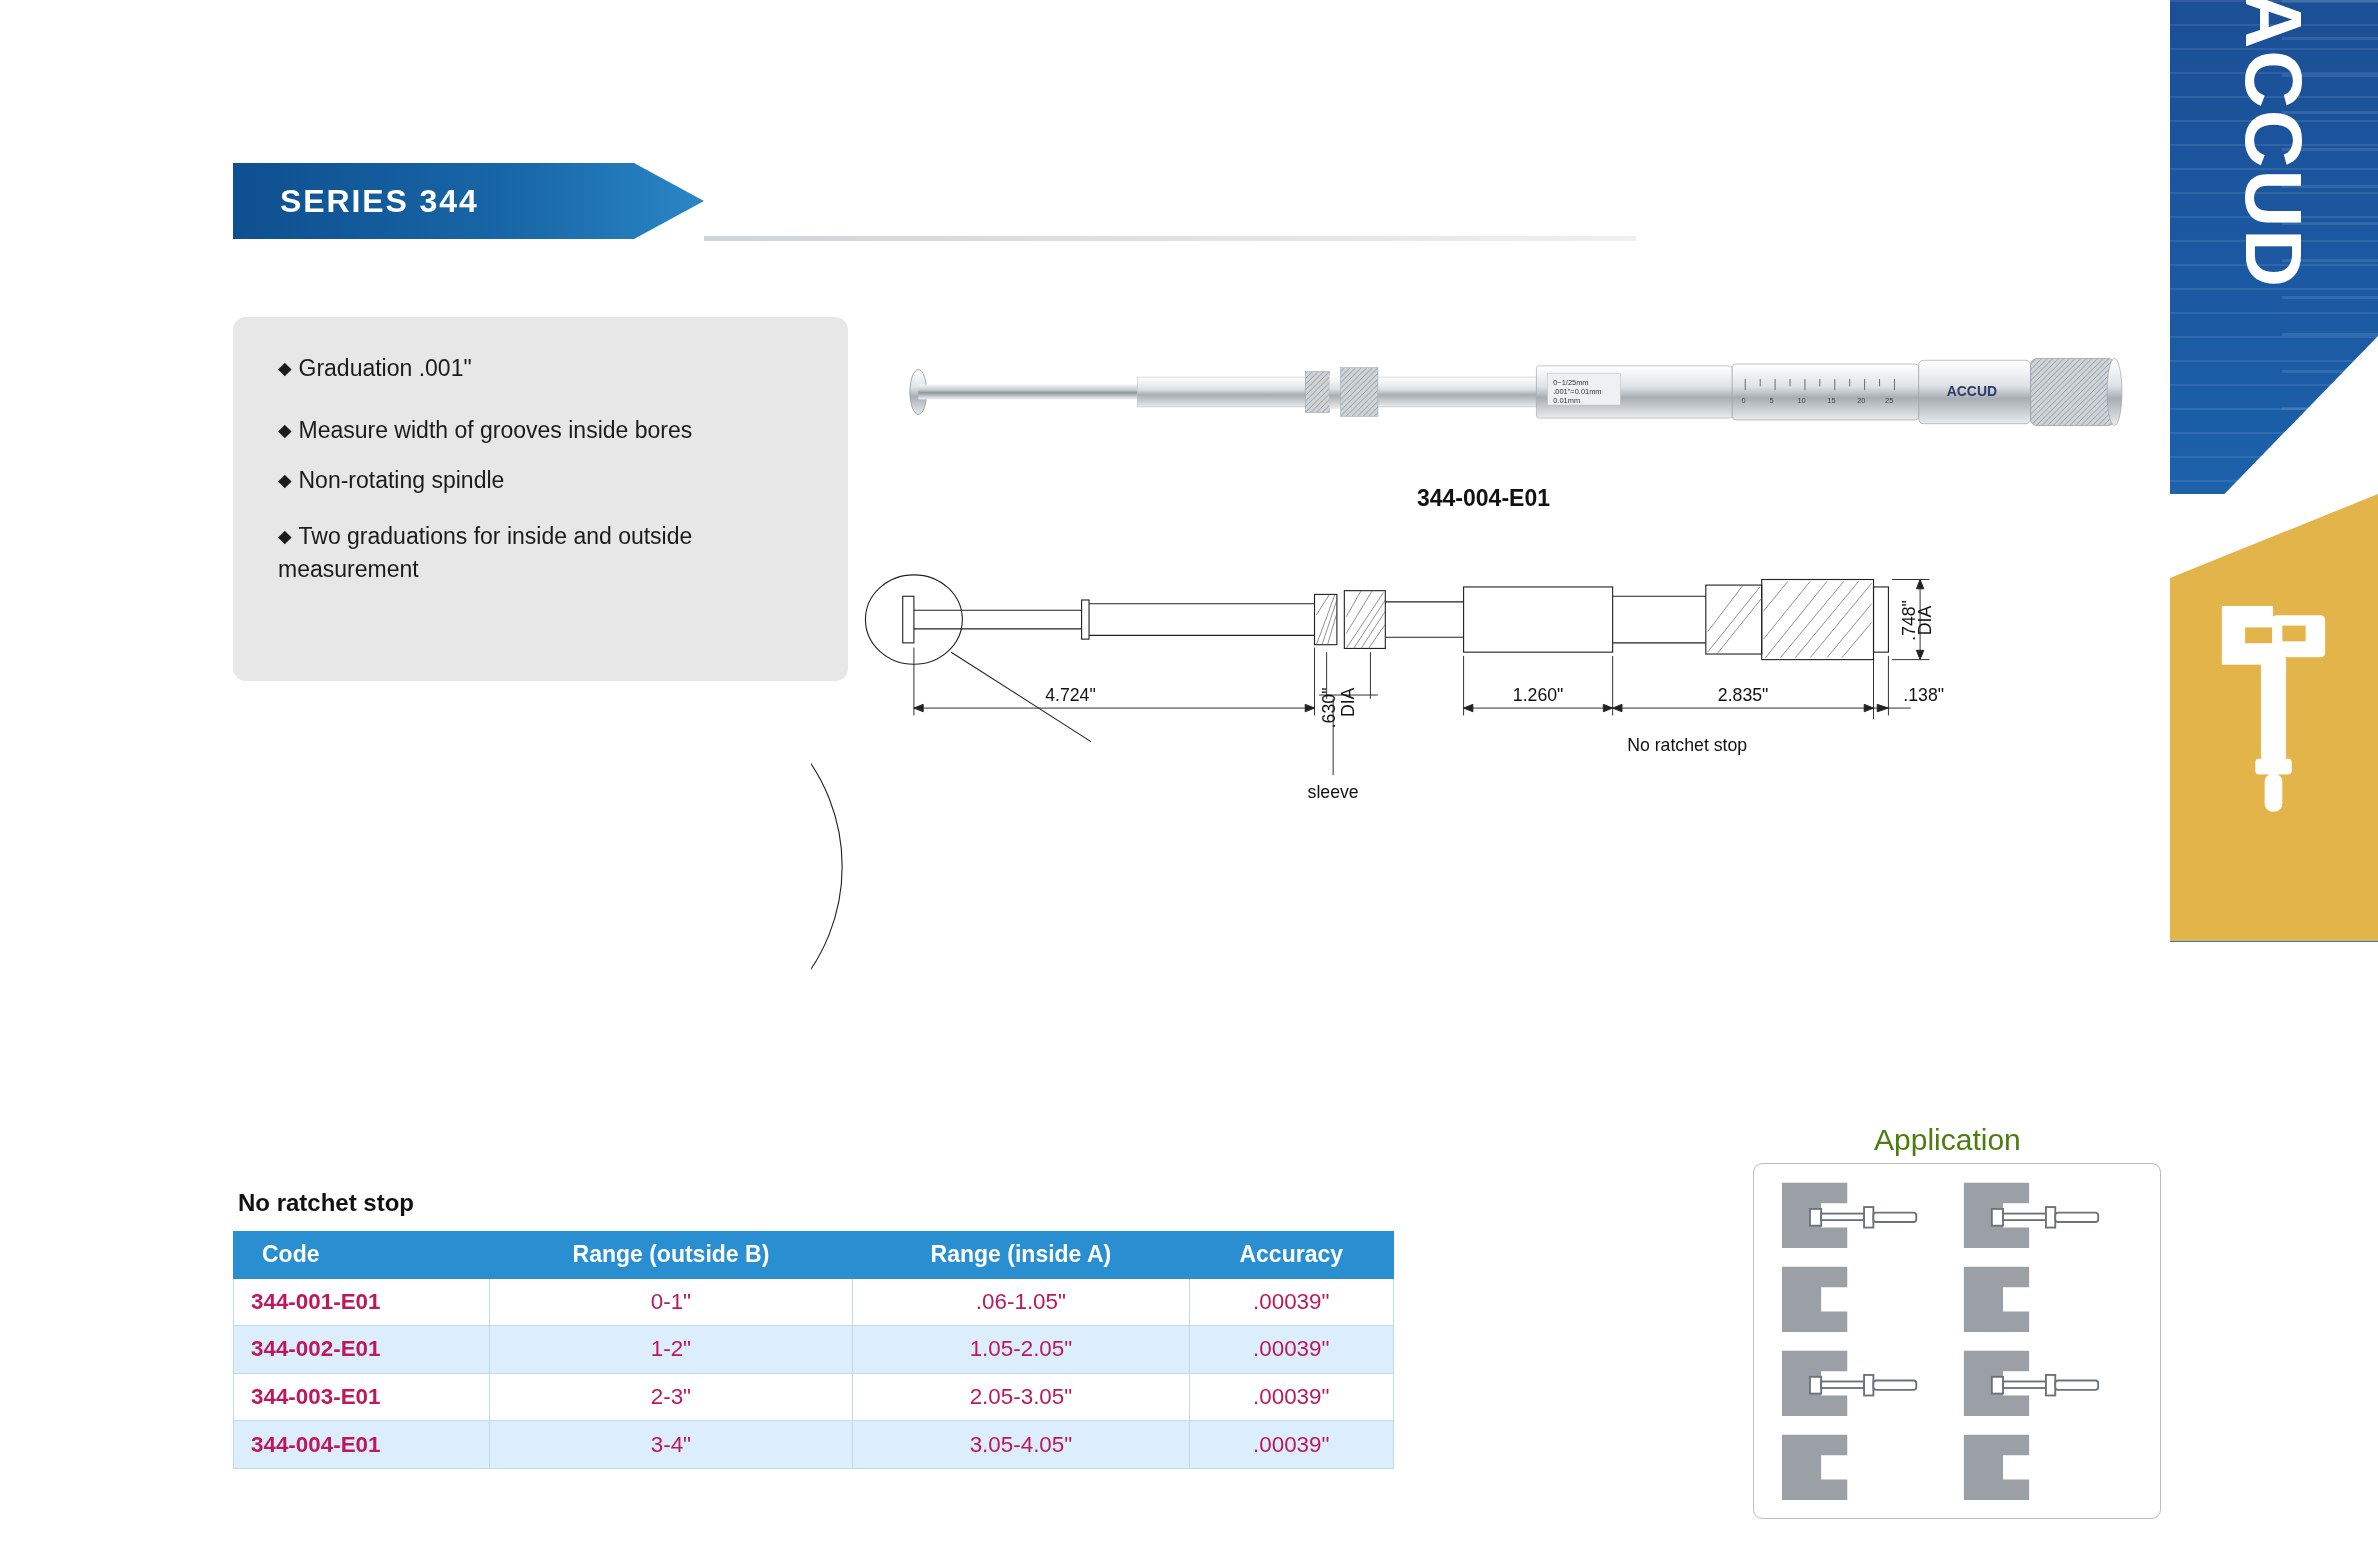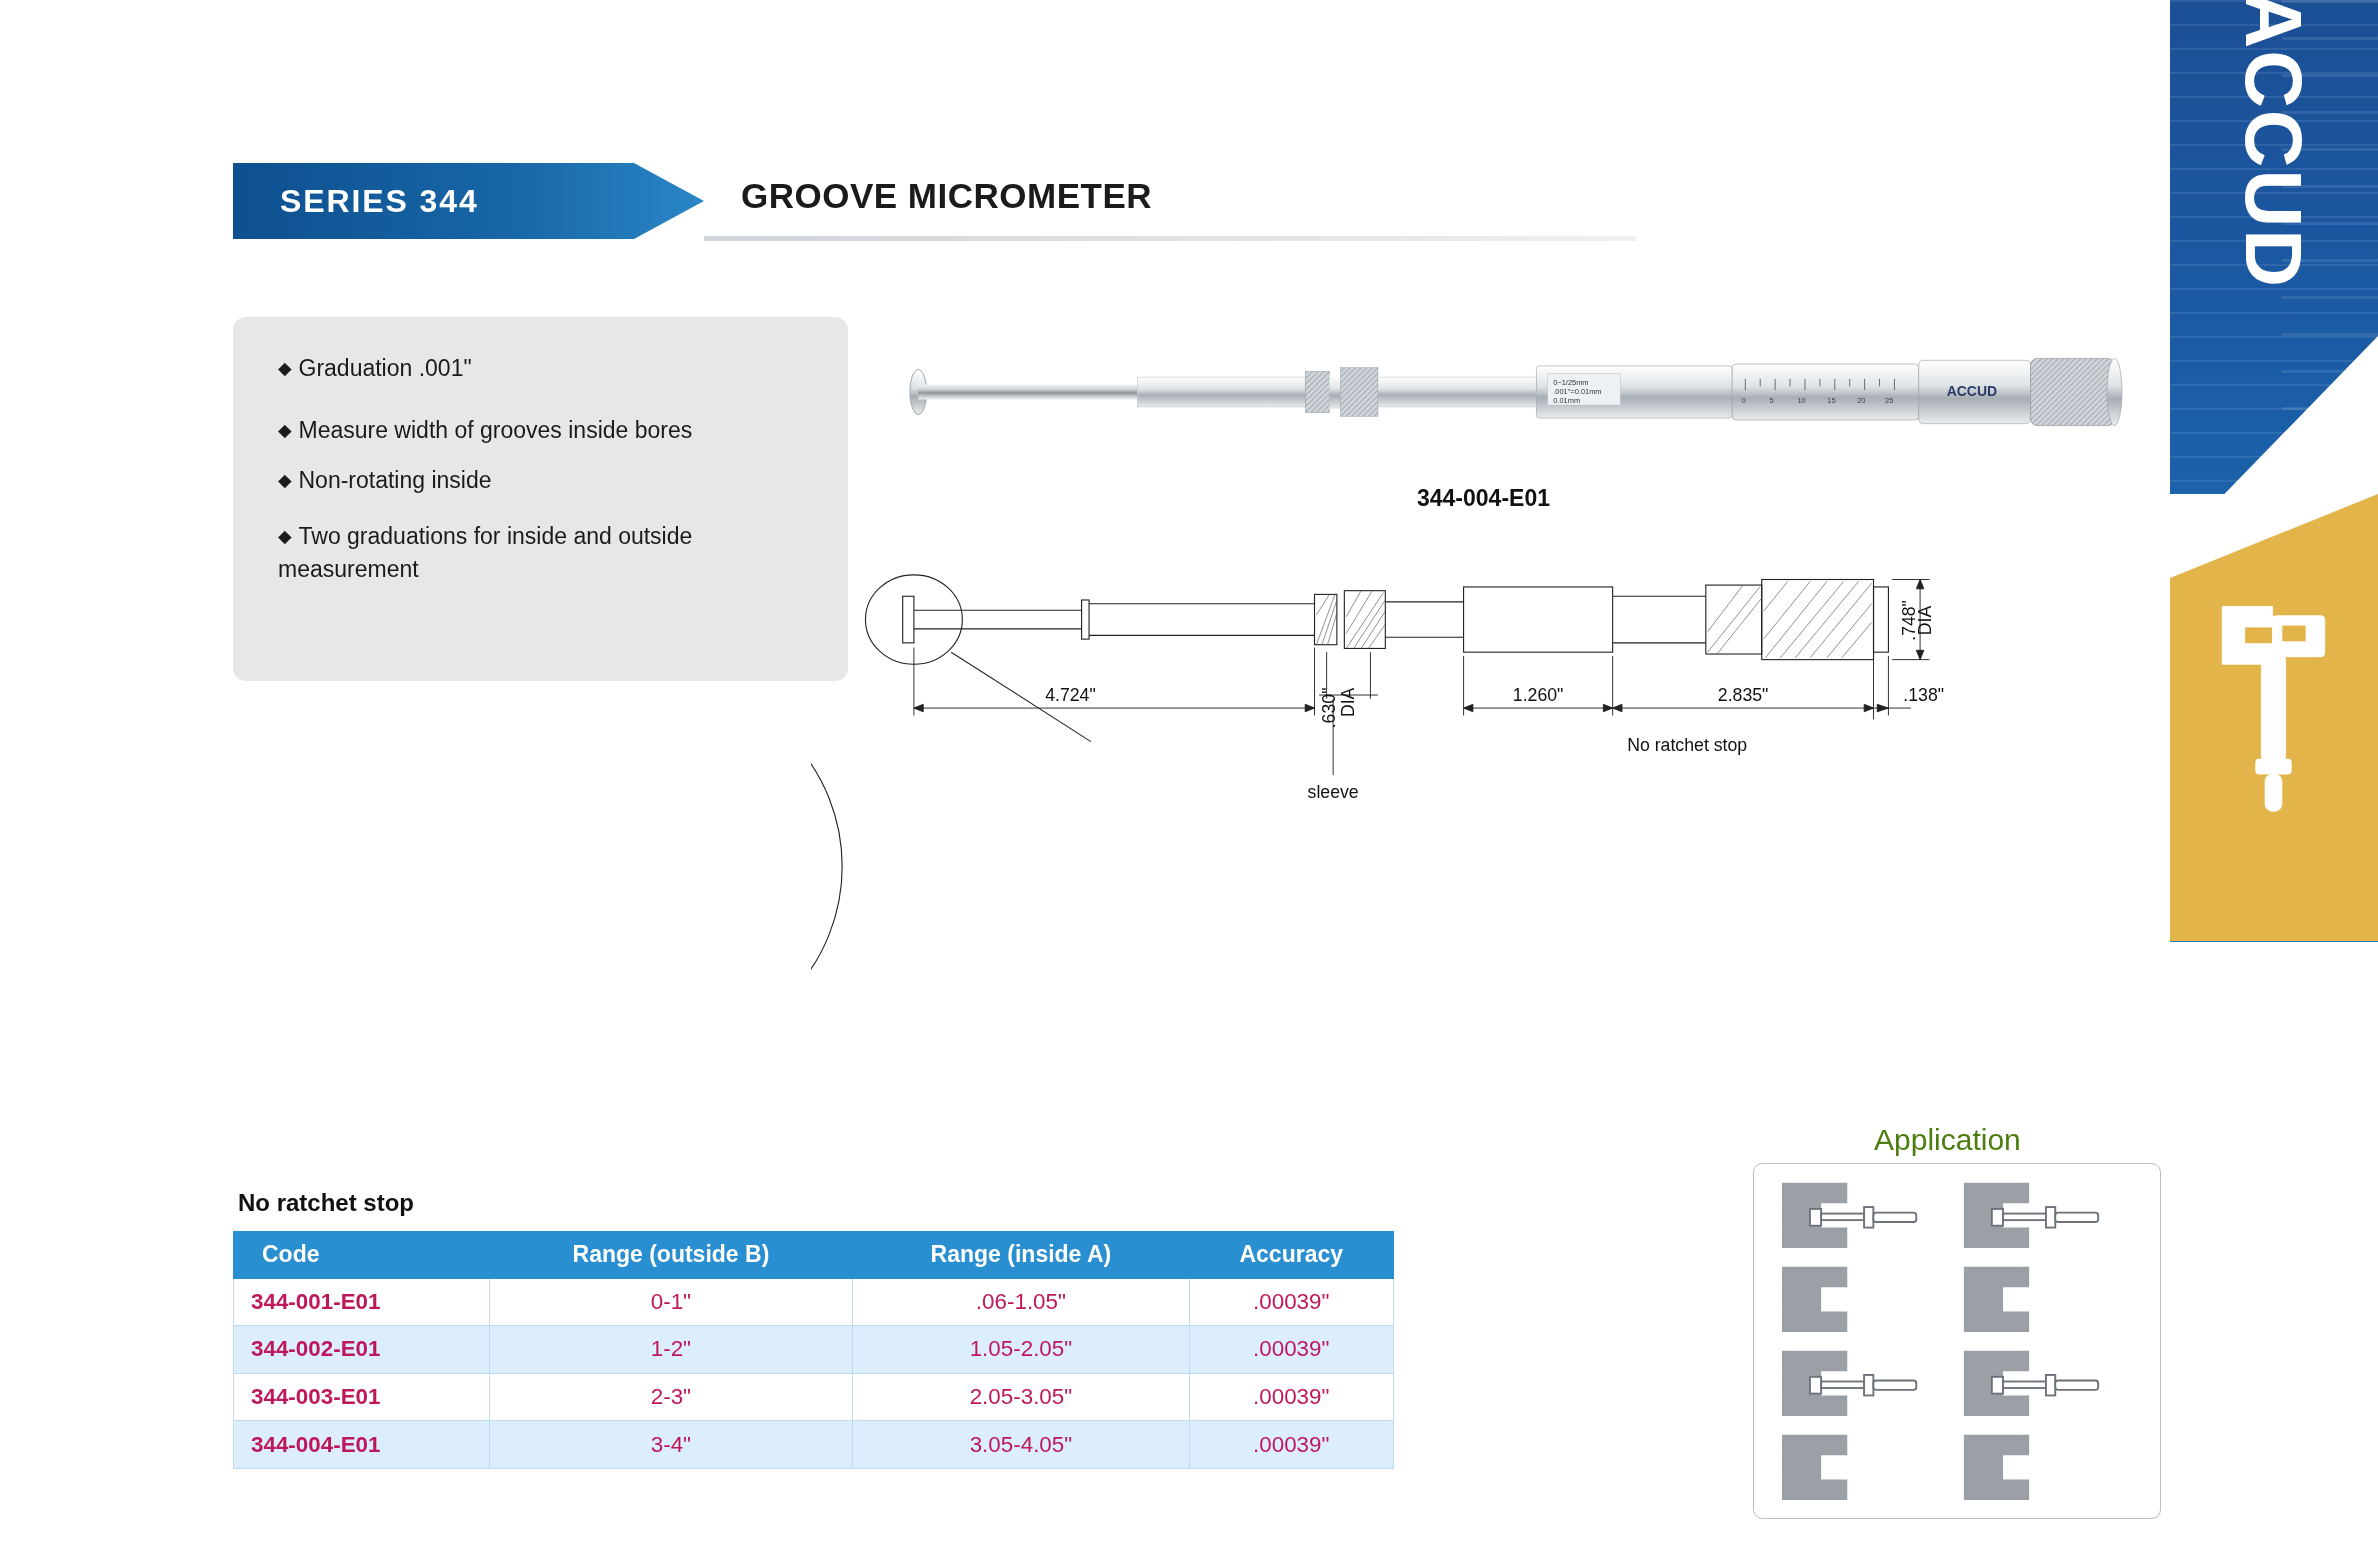--- a/index.html
+++ b/index.html
@@ -150,32 +150,31 @@
         <rect x="46" y="174" width="38" height="16" rx="3"></rect>
         <rect x="56" y="190" width="18" height="40" rx="8"></rect>
       </g>
     </svg>
   </div>
 
   <div class="header">
     <div class="header-rule"></div>
     <div class="series-chip"></div>
     <div class="series-text">SERIES 344</div>
-    <div class="header-title">GROOVE MICROMETER</div>
   </div>
 
   <div class="features">
     <div class="feature" style="top:35px;">
       <span class="bullet">◆</span><span class="txt">Graduation .001"</span>
     </div>
     <div class="feature" style="top:97px;">
       <span class="bullet">◆</span><span class="txt">Measure width of grooves inside bores</span>
     </div>
     <div class="feature" style="top:147px;">
-      <span class="bullet">◆</span><span class="txt">Non-rotating inside</span>
+      <span class="bullet">◆</span><span class="txt">Non-rotating spindle</span>
     </div>
     <div class="feature" style="top:203px;">
       <span class="bullet">◆</span><span class="txt">Two graduations for inside and outside measurement</span>
     </div>
   </div>
 
   <svg class="photo" width="1240" height="112" viewBox="0 0 1330 120">
     <defs>
       <linearGradient id="steel" x1="0" y1="0" x2="0" y2="1">
         <stop offset="0%" stop-color="#f2f4f5"></stop>

